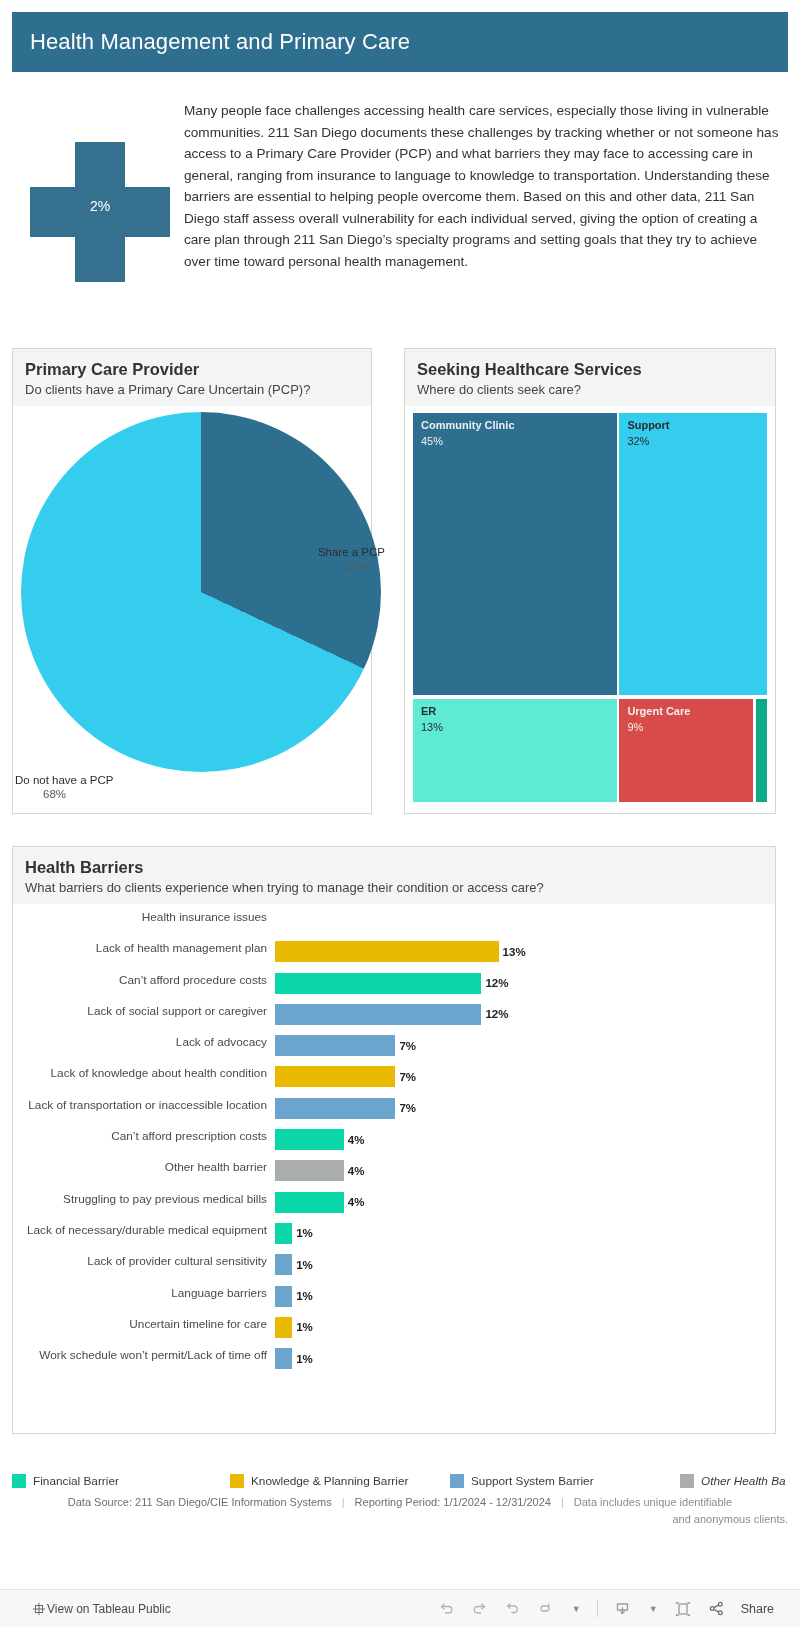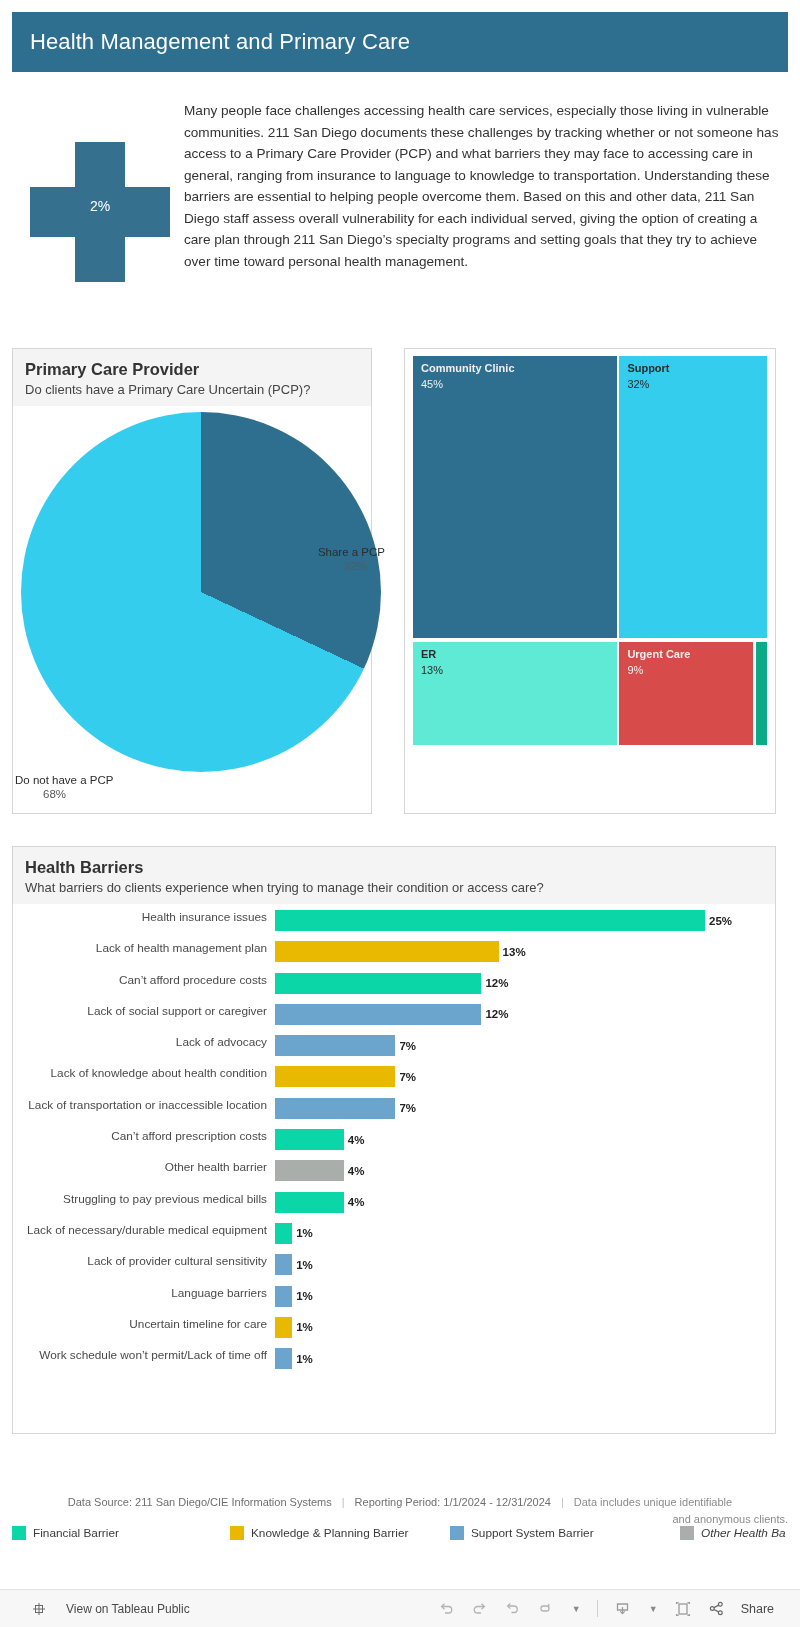--- a/index.html
+++ b/index.html
@@ -117,21 +117,21 @@
   .bar-track { position: relative; flex: 1; height: 21px; }
   .bar-fill { height: 21px; }
   .bar-value {
     position: absolute; top: 50%; transform: translateY(-50%);
     font-size: 11.5px; font-weight: bold; color: #222222;
     padding-left: 4px; white-space: nowrap;
   }
 
   .legend {
     position: absolute;
-    left: 12px; top: 1520px;
+    left: 12px; top: 1468px;
     width: 776px; height: 26px;
     display: flex; align-items: center;
   }
   .legend-item { display: flex; align-items: center; font-size: 11.8px; color: #3a3a3a; }
   .legend-swatch { width: 14px; height: 14px; margin-right: 7px; flex: 0 0 auto; }
 
   
   .footer {
     position: absolute; left: 12px; top: 1494px; width: 776px;
     font-size: 11px; color: #8b8b8b; line-height: 17px;
@@ -140,21 +140,21 @@
   .footer .line2 { text-align: right; }
   .footer .sep { color: #c0c0c0; }
   .footer .strong { color: #6f6f6f; }
 
   
   .tab-bar {
     position: absolute; left: 0; top: 1589px; width: 800px; height: 38px;
     background: #f7f7f7; border-top: 1px solid #e3e3e3;
     display: flex; align-items: center;
   }
-  .tab-left { display: flex; align-items: center; padding-left: 32px; gap: 20px; }
+  .tab-left { display: flex; align-items: center; padding-left: 32px; gap: 1px; }
   .tab-left .txt { font-size: 12px; color: #4a4a4a; }
   .tab-right {
     margin-left: auto; display: flex; align-items: center;
     gap: 16px; padding-right: 26px; color: #9b9b9b;
   }
   .tab-icn { display: inline-flex; align-items: center; color: #a3a3a3; }
   .tab-divider { width: 1px; height: 17px; background: #cfcfcf; }
   .share-txt { font-size: 12.5px; color: #4a4a4a; }
   .caret { font-size: 9px; color: #8a8a8a; margin-left: 2px; }
 </style>
@@ -188,20 +188,24 @@
         <span class="v">32%</span>
       </div>
       <div class="pie-lbl" id="pie-lbl-not">
         <span>Do not have a PCP</span>
         <span class="v">68%</span>
       </div>
     </div>
   </div>
 
   <div class="panel" id="panel-seek">
+    <div class="panel-head">
+      <div class="panel-title">Seeking Healthcare Services</div>
+      <div class="panel-sub">Where do clients seek care?</div>
+    </div>
     <div class="panel-body" id="tm-body">
       <div class="tm-grid">
         <div class="tm-cell tm-dark" style="left:0;top:0;width:57.5%;height:72.5%;background:#2e6e8e;">
           <div class="tm-name">Community Clinic</div>
           <div class="tm-val">45%</div>
         </div>
         <div class="tm-cell tm-light" style="left:58.3%;top:0;width:41.7%;height:72.5%;background:#34cdee;">
           <div class="tm-name">Support</div>
           <div class="tm-val">32%</div>
         </div>
@@ -219,24 +223,20 @@
   </div>
 
   <div class="panel" id="panel-barriers">
     <div class="panel-head">
       <div class="panel-title">Health Barriers</div>
       <div class="panel-sub">What barriers do clients experience when trying to manage their condition or access care?</div>
     </div>
     <div class="panel-body" id="bars-body">
         <div class="bar-row">
           <div class="bar-label">Health insurance issues</div>
-          <div class="bar-track">
-            <div class="bar-fill" style="width: 430px; background: rgb(10, 214, 168);"></div>
-            <span class="bar-value" style="left: 430px;">25%</span>
-          </div>
         </div>
         <div class="bar-row">
           <div class="bar-label">Lack of health management plan</div>
           <div class="bar-track">
             <div class="bar-fill" style="width: 223.6px; background: rgb(232, 185, 0);"></div>
             <span class="bar-value" style="left: 223.6px;">13%</span>
           </div>
         </div>
         <div class="bar-row">
           <div class="bar-label">Can’t afford procedure costs</div>

